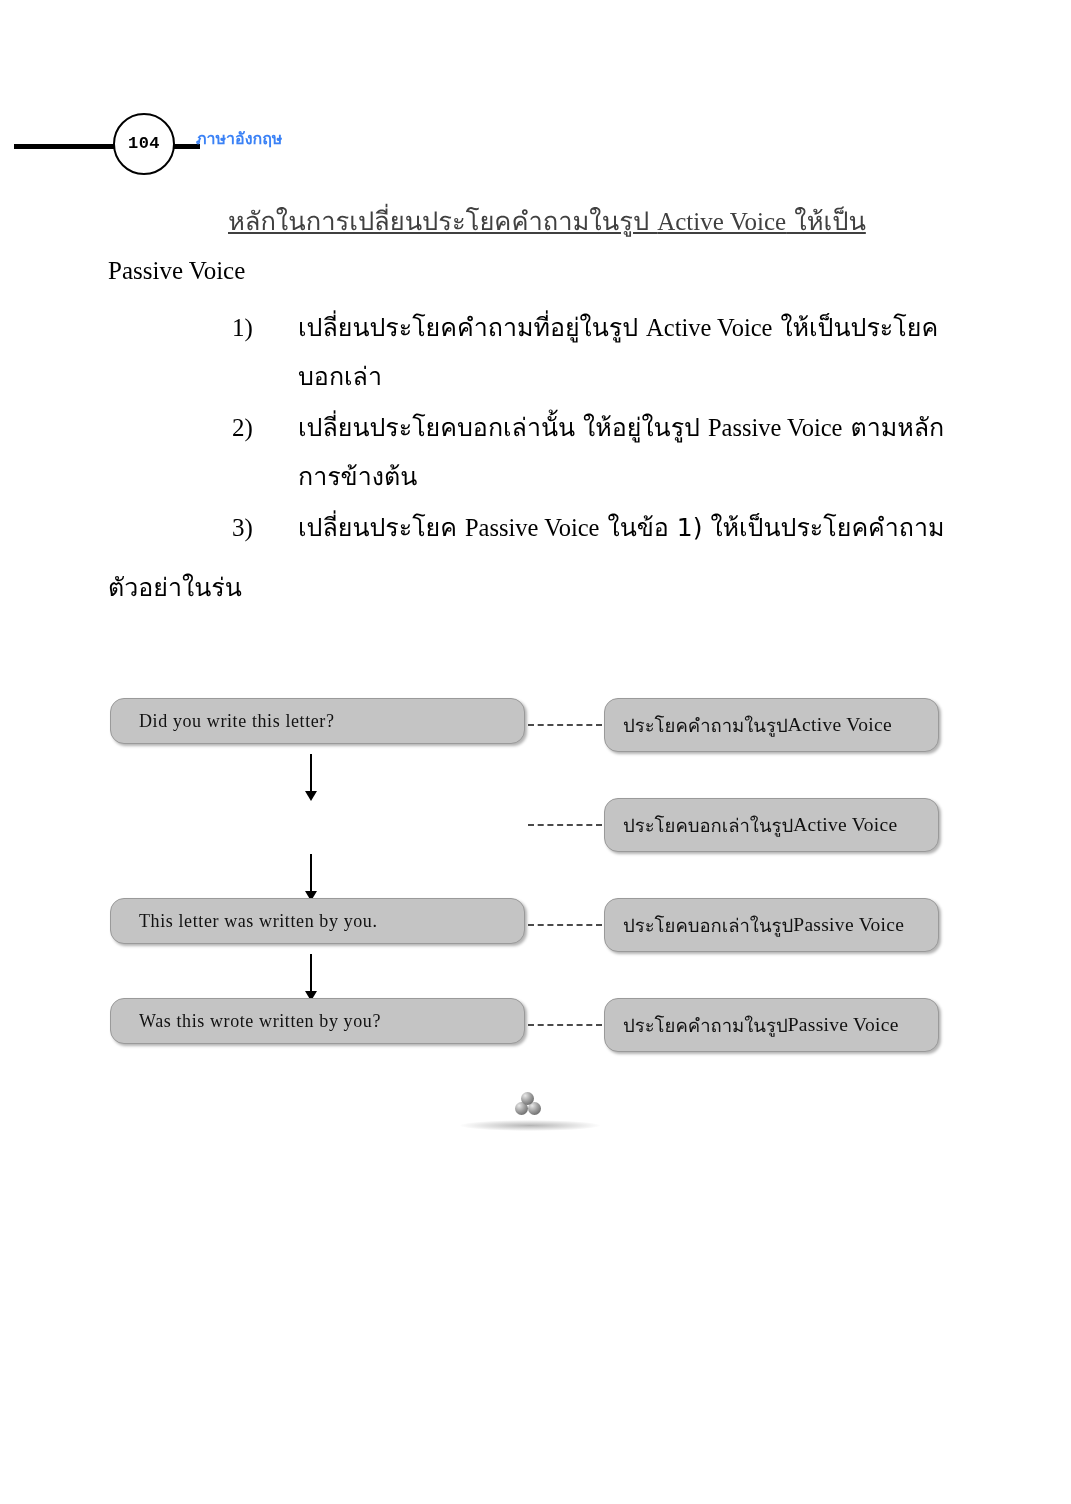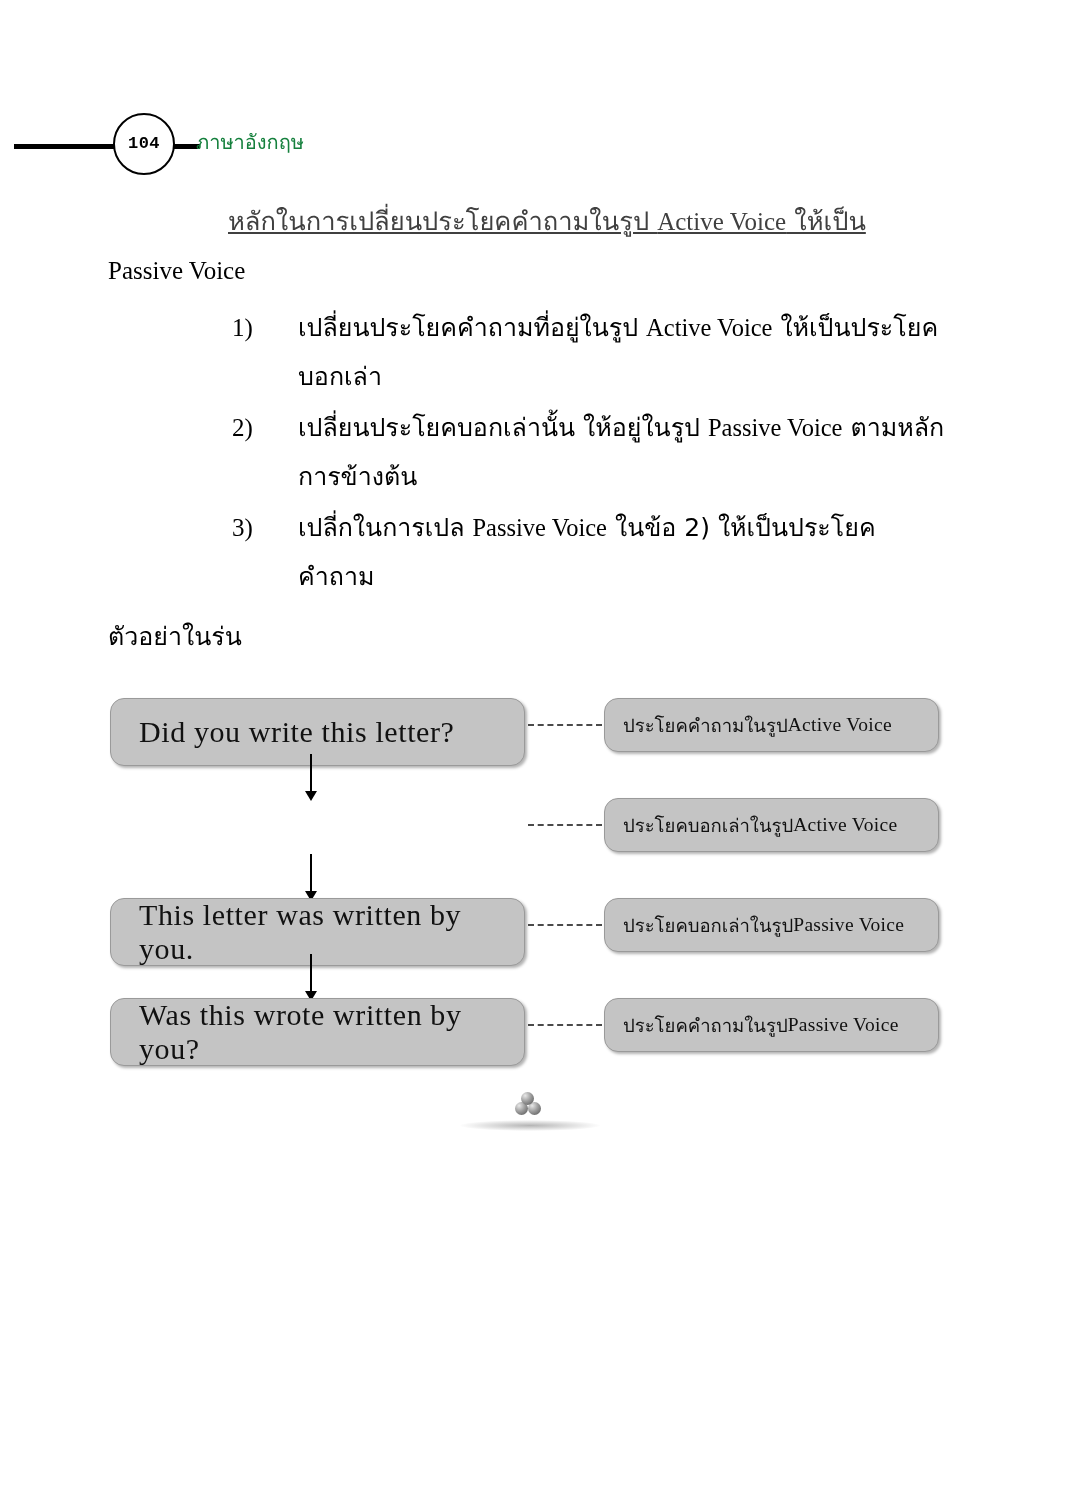--- a/index.html
+++ b/index.html
@@ -54,23 +54,23 @@
     font-family: Liberation Mono, monospace;
     font-weight: bold;
     font-size: 17px;
     letter-spacing: 0.5px;
   }
   .header-title {
     position: absolute;
     top: 18px;
     left: 196px;
     font-family: "DejaVu Sans", sans-serif;
-    font-size: 20px;
-    font-weight: normal;
-    color: #15803d;
+    font-size: 16px;
+    font-weight: bold;
+    color: #3b82f6;
     letter-spacing: 0px;
   }
 
   
   .content {
     position: absolute;
     top: 196px;
     left: 108px;
     width: 838px;
   }
@@ -159,26 +159,27 @@
     border-radius: 14px;
     background: #c4c4c4;
     border: 1px solid #9a9a9a;
     box-shadow: 2px 2px 3px rgba(0,0,0,0.30);
     display: flex;
     align-items: center;
   }
   .box-left {
     left: 110px;
     width: 415px;
-    height: 68px;
+    height: 46px;
     padding-left: 28px;
     font-family: "Liberation Serif", serif;
-    font-size: 30px;
+    font-size: 18px;
     letter-spacing: 0.6px;
     color: #111;
+    text-align: right;
   }
   .box-right {
     left: 604px;
     width: 335px;
     height: 54px;
     padding-left: 18px;
     font-family: "DejaVu Sans", sans-serif;
     font-size: 18.5px;
     color: #111;
   }
@@ -267,21 +268,21 @@
     <li>
       <span class="marker">1)</span>
       <span class="txt"><span>เปลี่ยนประโยคคำถามที่อยู่ในรูป </span><span class="en">Active Voice</span><span> ให้เป็นประโยคบอกเล่า</span></span>
     </li>
     <li>
       <span class="marker">2)</span>
       <span class="txt"><span>เปลี่ยนประโยคบอกเล่านั้น ให้อยู่ในรูป </span><span class="en">Passive Voice</span><span> ตามหลักการข้างต้น</span></span>
     </li>
     <li>
       <span class="marker">3)</span>
-      <span class="txt"><span>เปลี่กในการเปล </span><span class="en">Passive Voice</span><span> ในข้อ 2) ให้เป็นประโยคคำถาม</span></span>
+      <span class="txt"><span>เปลี่ยนประโยค </span><span class="en">Passive Voice</span><span> ในข้อ 1) ให้เป็นประโยคคำถาม</span></span>
     </li>
   </ol>
 
   <p class="example-label thai">ตัวอย่าในร่น</p>
 </div>
 
 <div class="diagram">
 
   <div class="row row-0">
     <div class="box box-left">Did you write this letter?</div>

